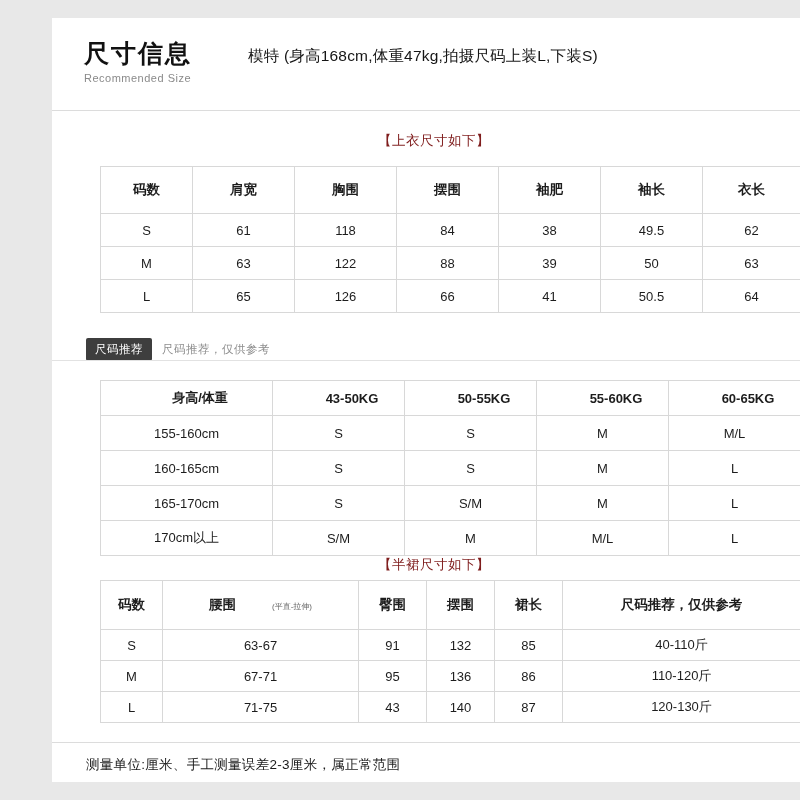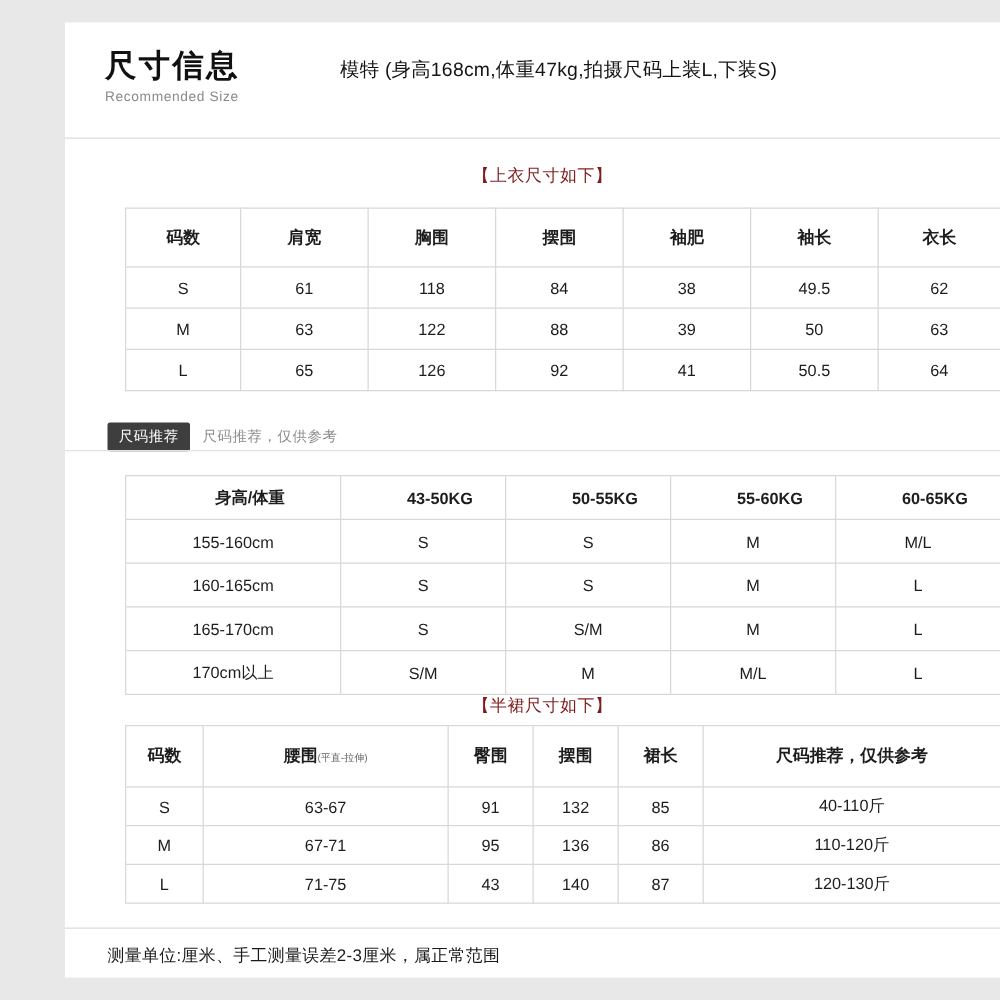--- a/index.html
+++ b/index.html
@@ -43,21 +43,21 @@
     line-height: 30px;
   }
   .title-en {
     font-size: 11px;
     color: #8a8a8a;
     letter-spacing: 0.5px;
     margin-top: 4px;
   }
   .model-note {
     position: absolute;
-    left: 220px;
+    left: 196px;
     top: 28px;
     font-size: 15.5px;
     color: #151515;
     letter-spacing: 0.2px;
   }
   .divider {
     position: absolute;
     left: 0;
     right: 0;
     height: 1px;
@@ -168,20 +168,21 @@
     font-size: 13.5px;
   }
   .tbl-bot td {
     height: 28px;
   }
   .sub-note {
     font-size: 8px;
     color: #666;
     font-weight: normal;
     letter-spacing: 0;
+    padding-left: 36px;
   }
 
   .divider.bottom { top: 724px; }
   .footer-note {
     position: absolute;
     left: 34px;
     top: 738px;
     font-size: 13.5px;
     color: #1a1a1a;
     letter-spacing: 0.3px;
@@ -241,21 +242,21 @@
         <td>122</td>
         <td>88</td>
         <td>39</td>
         <td>50</td>
         <td>63</td>
       </tr>
       <tr>
         <td>L</td>
         <td>65</td>
         <td>126</td>
-        <td>92</td>
+        <td>66</td>
         <td>41</td>
         <td>50.5</td>
         <td>64</td>
       </tr>
     </tbody>
   </table>
 
   <div class="rec-bar">
     <span class="rec-tag">尺码推荐</span>
     <span class="rec-text">尺码推荐，仅供参考</span>

